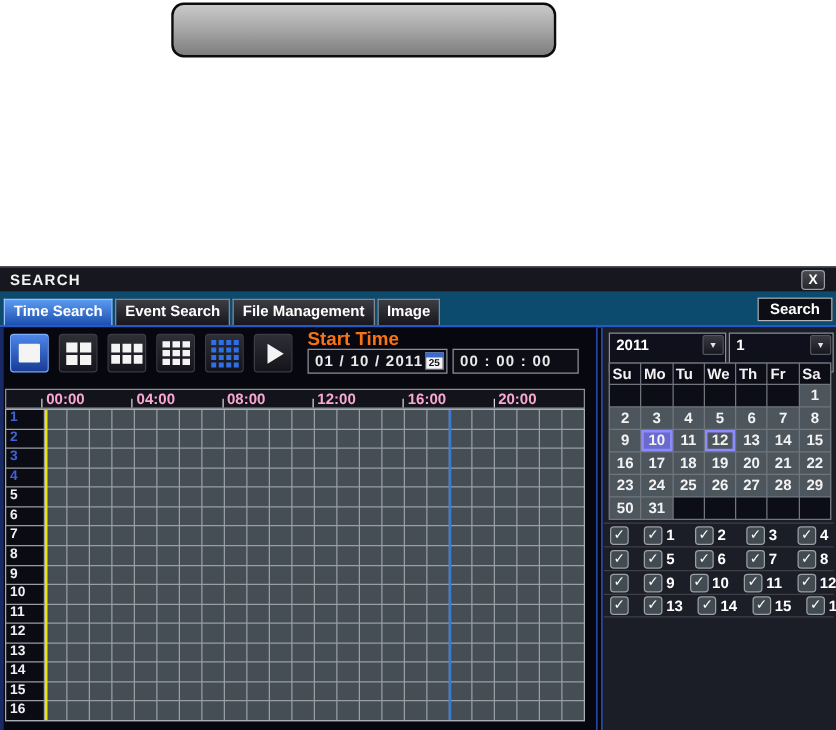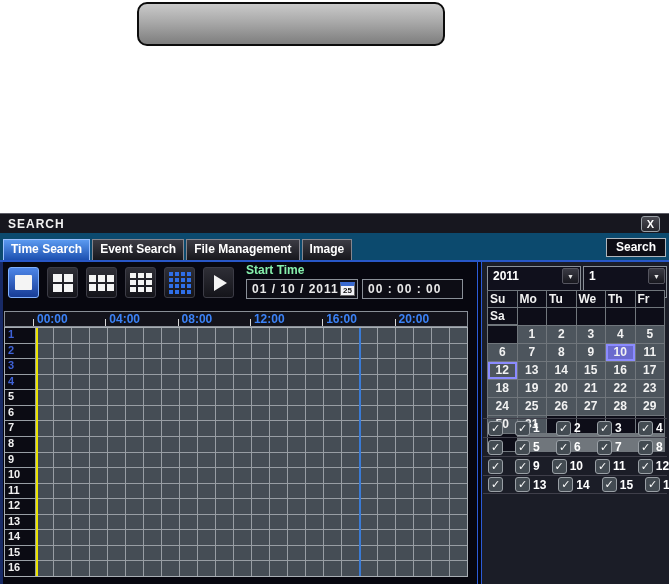--- a/index.html
+++ b/index.html
@@ -41,34 +41,34 @@
   .vgrid { display:grid; gap:2px; }
   .vbtn.sel .vgrid { gap:0; }
   .vcell { width:7px; height:7px; background:#f4f4f4; }
   .vgrid.g1 .vcell { width:17px; height:15px; border-radius:1px; }
   .vgrid.g4 .vcell { width:9px; height:8px; }
   .vgrid.g9 .vcell { width:6px; height:5px; }
   .vgrid.g16 .vcell { width:4px; height:4px; }
   .vgrid.blue .vcell { background:#2f6fe8; }
   .tri { width:0; height:0; border-left:13px solid #f4f4f4; border-top:8px solid transparent; border-bottom:8px solid transparent; margin-left:3px; }
 
-  .start-label { position:absolute; left:243px; top:1px; color:#86efac; font-size:12px; font-weight:bold; }
+  .start-label { position:absolute; left:243px; top:1px; color:#f97316; font-size:15px; font-weight:bold; }
   .field { position:absolute; top:17px; height:20px; background:#0d0d15; border:1px solid #8a9098;
     color:#e9e9e9; font-size:12px; font-weight:bold; letter-spacing:1px; line-height:18px; padding-left:5px; cursor:text; }
   .date-field { left:243px; width:112px; }
   .time-field { left:359px; width:101px; }
   .cal-ico { position:absolute; right:2px; top:2px; width:15px; height:14px; background:#f4f4f8;
     border:1px solid #666; border-top:4px solid #3a6ad0; color:#111; font-size:8px; font-weight:bold;
     text-align:center; line-height:9px; letter-spacing:0; cursor:pointer; }
 
   .tl-header { position:absolute; left:1px; top:49px; width:464px; height:16px;
     background:#13131b; border:1px solid #8a9098; }
   .hourlab { position:absolute; top:0; height:14px; display:flex; align-items:flex-end; }
   .tick { width:1px; height:7px; background:#d8d8d8; margin-right:3px; }
-  .hourlab span { color:#3b82f6; font-size:12px; font-weight:bold; line-height:14px; }
+  .hourlab span { color:#f9a8d4; font-size:12px; font-weight:bold; line-height:14px; }
 
   .tl-grid { position:absolute; left:1px; top:65px; width:464px; height:250px;
     border:1px solid #a8aeb4; background:#989ea4; display:grid;
     grid-template-columns:30px repeat(24,1fr); grid-template-rows:repeat(16,1fr); gap:1px; }
   .chcell { background:#0b0b13; color:#f0f0f0; font-size:11px; font-weight:bold; padding-left:3px; line-height:13px; }
   .chcell.bluech { color:#3f62d6; }
   .tcell { background:#454d55; }
   .vline { position:absolute; top:66px; width:2px; height:248px; z-index:3; }
 
   
@@ -76,21 +76,21 @@
     background:#1b1d27; border-left:1px solid #2c5cd8; }
   .select { position:absolute; top:4px; height:32px; background:#10101c; border:1px solid #8a9098;
     color:#fff; font-size:12px; font-weight:bold; line-height:18px; padding-left:5px; cursor:pointer; }
   .year-select { left:5px; width:94px; }
   .month-select { left:101px; width:84px; }
   .dd-arrow { position:absolute; right:1px; top:1px; width:17px; height:16px; border-radius:2px;
     background:linear-gradient(#3a3a44,#17171e); border:1px solid #55555f; color:#e8e8e8;
     font-size:7px; text-align:center; line-height:15px; }
 
   .calendar { position:absolute; left:5px; top:28px; width:178px; display:grid;
-    grid-template-columns:repeat(6,1fr); gap:1px; background:#70767c; border:1px solid #70767c; }
+    grid-template-columns:repeat(7,1fr); gap:1px; background:#70767c; border:1px solid #70767c; }
   .calhead { background:#0d0d18; color:#f2f2f2; font-size:12px; font-weight:bold; height:16px; line-height:16px; padding-left:2px; }
   .calcell { background:#4d555d; color:#f2f2f2; font-size:12px; font-weight:bold; height:17px; line-height:17px; text-align:center; cursor:pointer; }
   .calcell.empty { background:#0d0d18; cursor:default; }
   .calcell.sel { background:#6a6ace; border:2px solid #8b8bff; line-height:13px; }
   .calcell.outl { border:2px solid #8b8bff; line-height:13px; }
 
   .ck-rows { position:absolute; left:1px; top:156px; width:184px; }
   .ckrow { display:flex; align-items:center; height:19px; border-top:1px solid #3f3f4a; padding-left:5px; }
   .ckrow:last-child { border-bottom:1px solid #3f3f4a; }
   .cb { width:15px; height:15px; border-radius:3px; background:#434b52; border:1px solid #9aa0a6;

